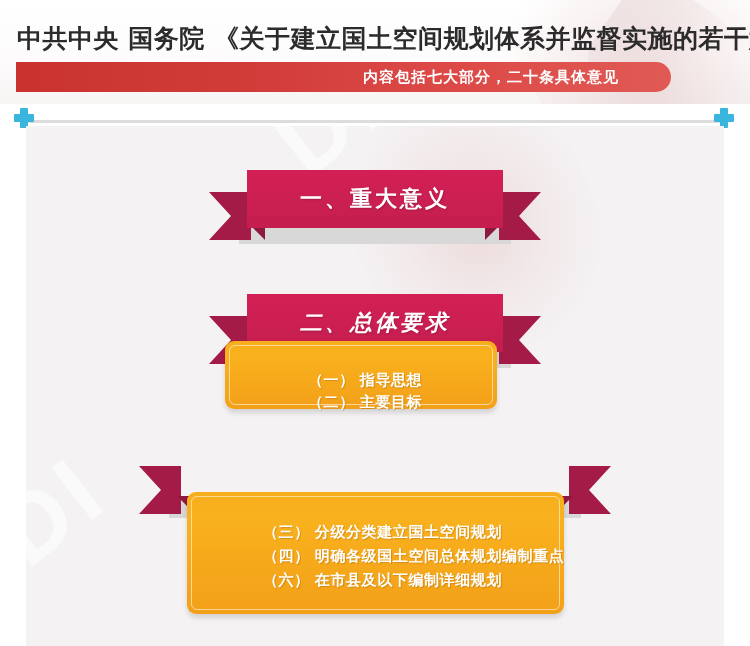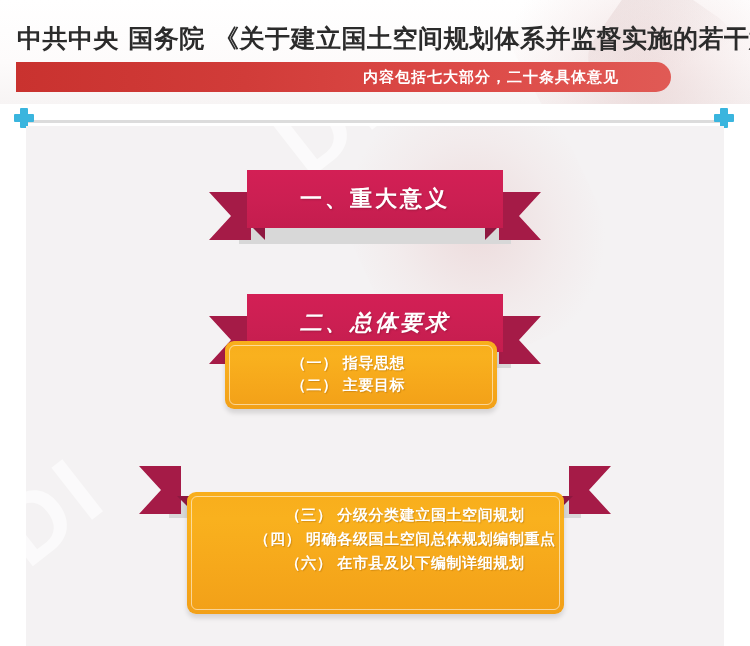--- a/index.html
+++ b/index.html
@@ -134,21 +134,21 @@
     box-shadow:0 4px 5px rgba(0,0,0,.13);
     box-sizing:border-box;
     padding:11px 0 13px 0;
   }
   .panel-inner{
     position:absolute;left:4px;top:4px;right:4px;bottom:4px;
     border:1px solid rgba(255,255,255,.55);
     border-radius:6px;pointer-events:none;
   }
   .panel-list{
-    position:relative;margin:0;padding:0;list-style:none;
+    position:relative;margin:17px;padding:0;list-style:none;
   }
   .panel-item{
     color:#ffffff;font-size:15px;font-weight:bold;
     line-height:22px;letter-spacing:.6px;
     text-shadow:1px 1px 1px rgba(150,90,0,.35);
     white-space:nowrap;
     font-family:"DejaVu Sans","Liberation Sans",sans-serif;
   }
   .panel-item .num{margin-right:5px;}
 
@@ -162,21 +162,21 @@
   #sec2 .rb-shadow{width:272px;}
   #sec2 .rb-body{width:256px;font-style:italic;}
   #panel2{left:199px;top:215px;width:272px;height:68px;}
   #panel2 .panel-list{padding-left:66px;}
 
   
   #sec3{left:113px;top:318px;width:472px;height:78px;}
   #sec3 .rb-shadow{width:412px;}
   #sec3 .rb-body{width:396px;}
   #panel3{left:161px;top:366px;width:377px;height:122px;}
-  #panel3 .panel-list{padding-left:59px;text-align:center;}
+  #panel3 .panel-list{padding-left:59px;}
   #panel3 .panel-item{line-height:24px;}
 </style>
 </head>
 <body>
 
 <div id="header">
   <div id="header-wm"></div>
   <div id="header-wm2"></div>
   <div id="title">中共中央 国务院 《关于建立国土空间规划体系并监督实施的若干意见》</div>
   <div id="subtitle-bar">

